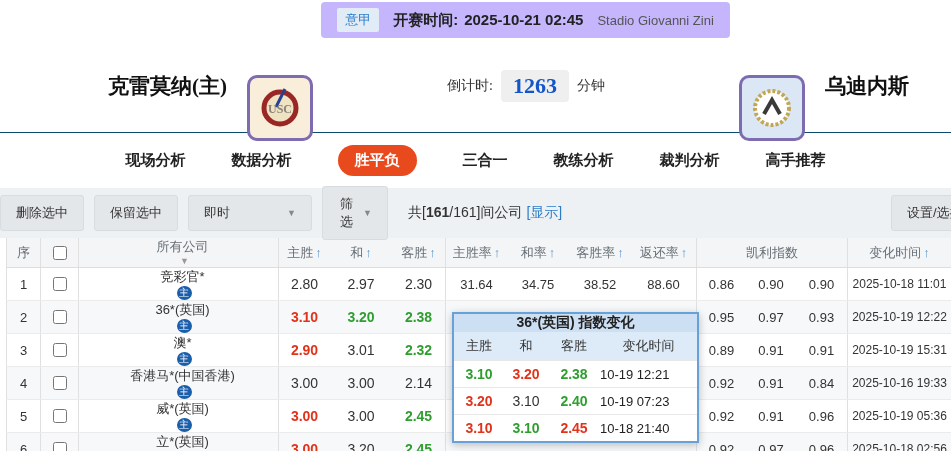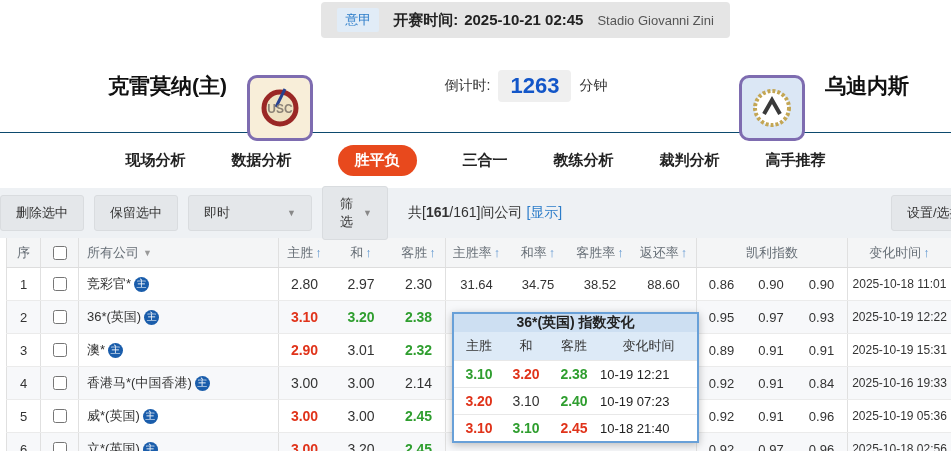--- a/index.html
+++ b/index.html
@@ -1,28 +1,28 @@
 <!DOCTYPE html>
 <html><head>
 <meta charset="utf-8">
 <style>
   * { margin:0; padding:0; box-sizing:border-box; }
   html,body { width:951px; height:451px; overflow:hidden; background:#fff;
     font-family:"Liberation Sans","DejaVu Sans",sans-serif; color:#333; position:relative; }
 
   
   .topbar { height:40px; display:flex; justify-content:center; align-items:center; }
-  .topbar-pill { background:#e5e5e5; border-radius:4px; padding:6px 16px;
+  .topbar-pill { background:#c4b5fd; border-radius:4px; padding:6px 16px;
     display:flex; align-items:center; gap:14px; transform:translateX(50px); }
   .league-badge { background:#e1ecf7; color:#2b7cc9; font-size:13px; padding:3px 8px; border-radius:2px; }
   .kickoff { font-size:15px; font-weight:bold; color:#222; display:flex; gap:6px; }
   .stadium { font-size:13px; color:#555; }
 
   
-  .match { height:92px; display:flex; padding:0 42px 0 108px; }
+  .match { height:92px; display:flex; padding:0 42px 0 108px;font-family:Liberation Serif, serif; }
   .team { display:flex; align-items:center; gap:20px; }
   .team-name { font-size:21px; font-weight:bold; color:#111; }
   .logo-box { width:66px; height:66px; border:3px solid #7e6cb0; border-radius:10px;
     display:flex; align-items:center; justify-content:center;margin-top:44px; }
   .logo-home { background:#f8eed9; }
   .logo-away { background:#dbe7f5; }
   .countdown { margin:0 auto; display:flex; align-items:center; gap:8px; }
   .cd-label, .cd-unit { font-size:14px; color:#333; }
   .cd-value { font-size:22px; font-weight:bold; color:#1356c8; background:#efefef;
     padding:3px 12px; border-radius:4px; }
@@ -53,21 +53,21 @@
     grid-template-columns:34px 38px 200px 52px 62px 53px 62px 62px 62px 65px 50px 50px 51px 104px;
     align-items:center; }
   .thead { height:30px; background:#f4f5f6; color:#666e76; font-size:13px;
     border-bottom:1px solid #ddd; }
   .tdata { height:33px; border-bottom:1px solid #ebebeb; font-size:13px; }
   .tdata.alt { background:#f7f8fa; }
   .cell { text-align:center; overflow:hidden; white-space:nowrap; }
   .cell.left { text-align:left; padding-left:8px; }
   .bl { border-left:1px solid #e0e0e0; align-self:stretch; display:flex; align-items:center;
     justify-content:center; }
-  .bl.left { justify-content:flex-start; }
+  .bl.left { justify-content:flex-start;flex-direction:column; }
   .arrow { color:#5b93cf; font-weight:bold; margin-left:2px; }
   .hcaret { color:#999; font-size:9px; margin-left:4px; }
   .kelly-head { grid-column:11 / span 3; }
   .odds { font-size:14px; color:#333; }
   .odds.red { color:#e0331a; font-weight:bold; }
   .odds.green { color:#2f9e2f; font-weight:bold; }
   .num { color:#333; }
   .time { font-size:12px; color:#333; }
   .badge { display:inline-flex; align-items:center; justify-content:center; width:15px; height:15px;
     border-radius:50%; background:#1a5dab; color:#fff; font-size:10px; margin-left:3px;

